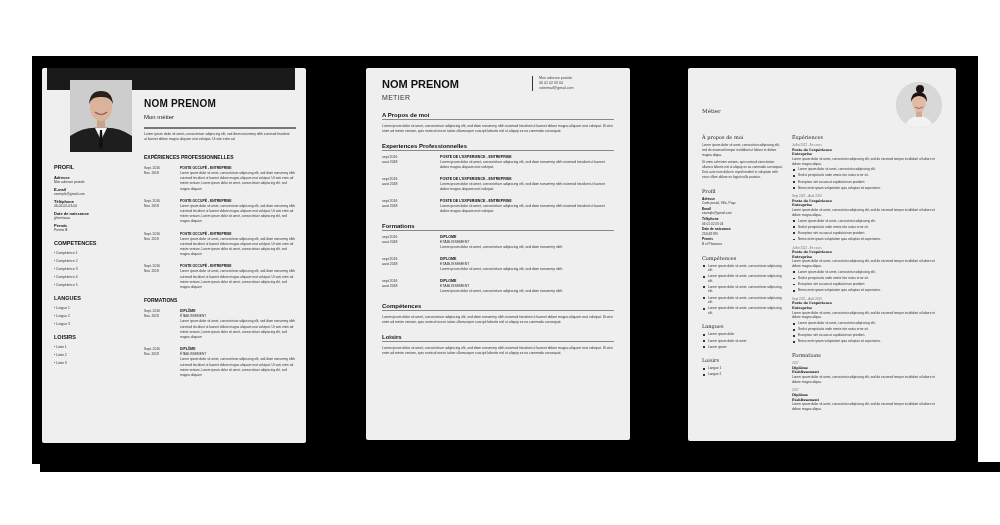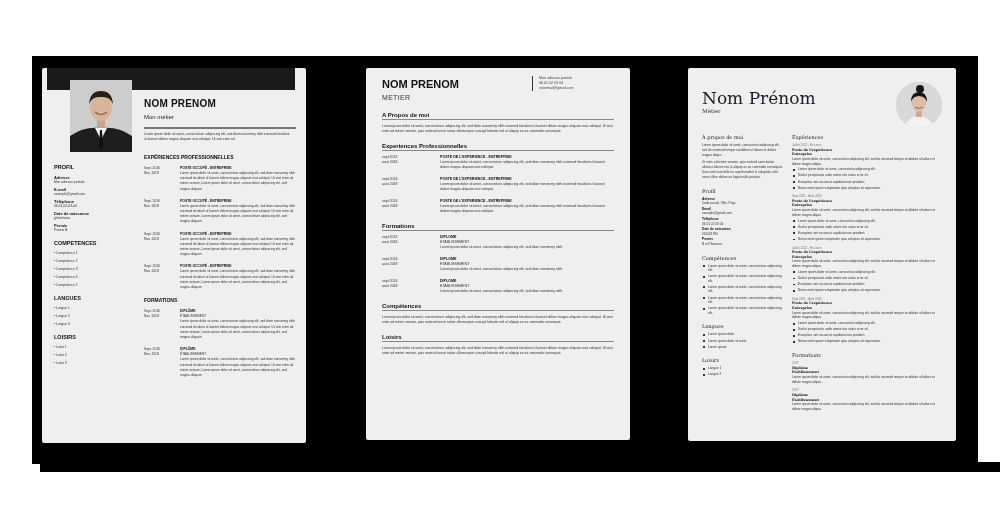--- a/index.html
+++ b/index.html
@@ -255,21 +255,20 @@
 
     <div class="c2-h">Compétences</div>
     <div class="c2-p">Lorem ipsum dolor sit amet, consectetuer adipiscing elit, sed diam nonummy nibh euismod tincidunt ut laoreet dolore magna aliquam erat volutpat. Ut wisi enim ad minim veniam, quis nostrud exerci tation ullamcorper suscipit lobortis nisl ut aliquip ex ea commodo consequat.</div>
 
     <div class="c2-h">Loisirs</div>
     <div class="c2-p">Lorem ipsum dolor sit amet, consectetuer adipiscing elit, sed diam nonummy nibh euismod tincidunt ut laoreet dolore magna aliquam erat volutpat. Ut wisi enim ad minim veniam, quis nostrud exerci tation ullamcorper suscipit lobortis nisl ut aliquip ex ea commodo consequat.</div>
   </div>
 </div>
 
 <div class="card card3">
-  <div class="c3-name">Nom Prénom</div>
   <div class="c3-job">Métier</div>
   <div class="c3-photo">
     <svg width="46" height="46" viewBox="0 0 46 46">
       <rect width="46" height="46" fill="#d8d8d8"></rect>
       <path d="M8 46 Q12 34 23 34 Q34 34 38 46 Z" fill="#f2f2f2"></path>
       <rect x="20" y="28" width="6" height="7" fill="#d2aa93"></rect>
       <ellipse cx="23" cy="21" rx="7" ry="9" fill="#e0bca5"></ellipse>
       <path d="M15 20 Q15 10 23 10 Q31 10 31 20 Q29 14 23 14 Q17 14 15 20 Z" fill="#1c1410"></path>
       <circle cx="24" cy="7" r="4" fill="#1c1410"></circle>
       <path d="M19 25 Q23 28 27 25" stroke="#9a5a50" stroke-width="0.9" fill="none"></path>

